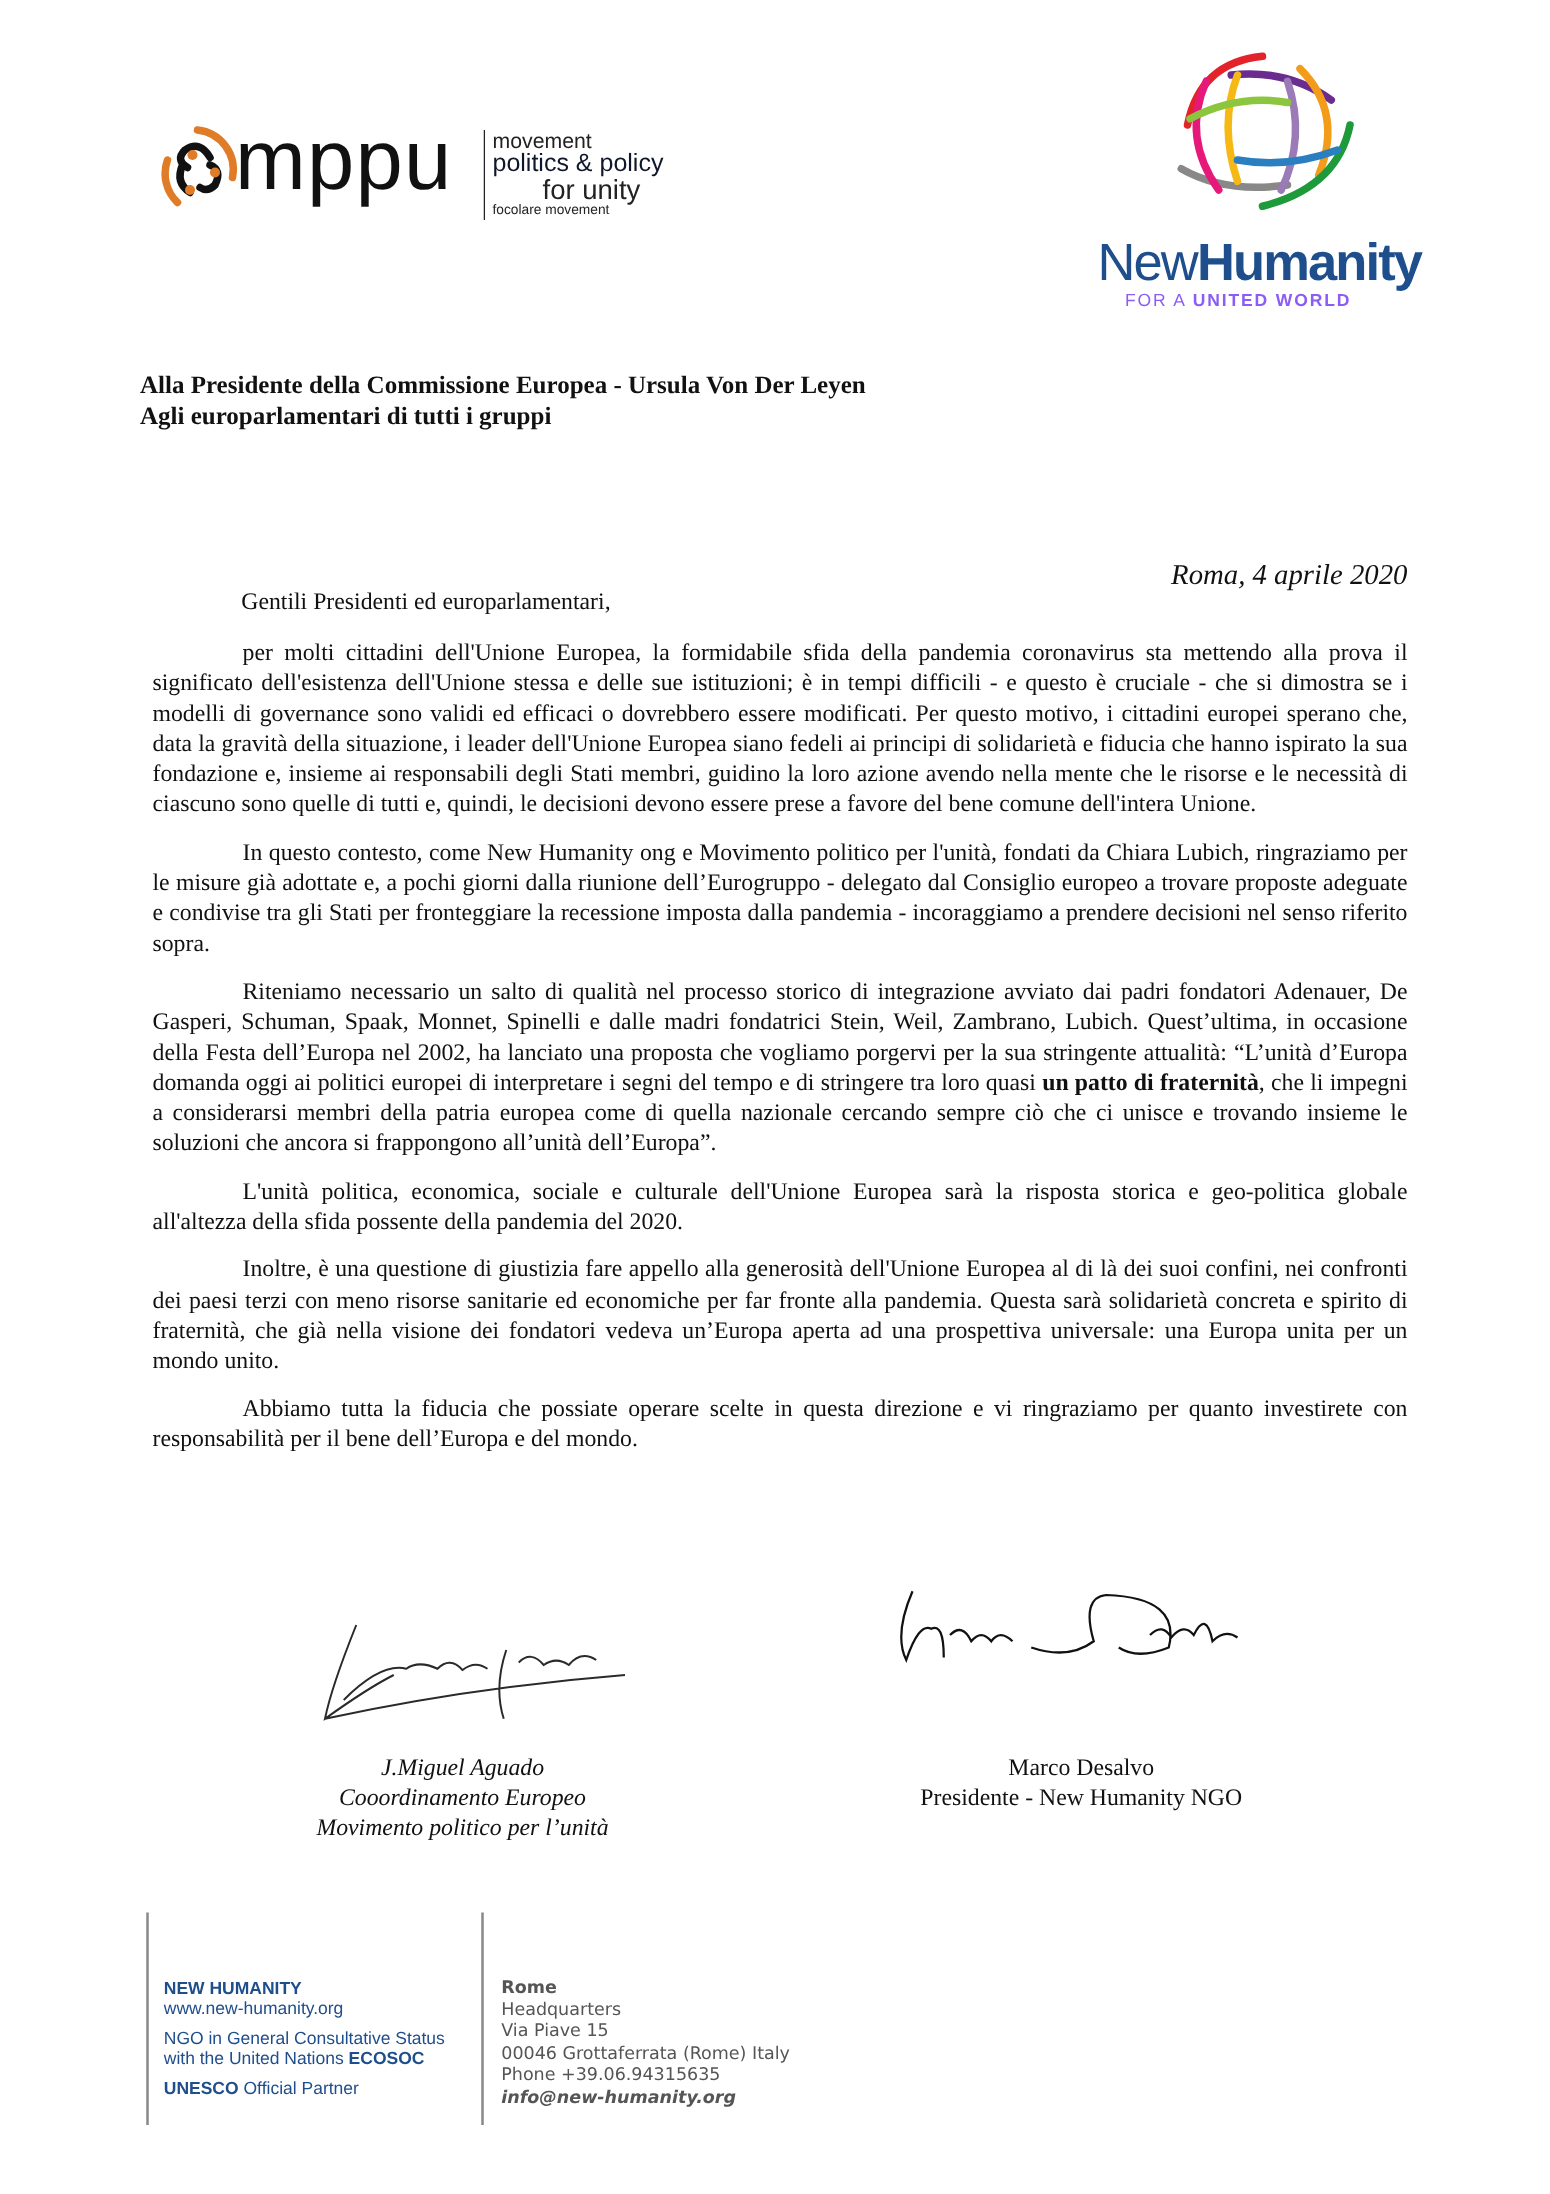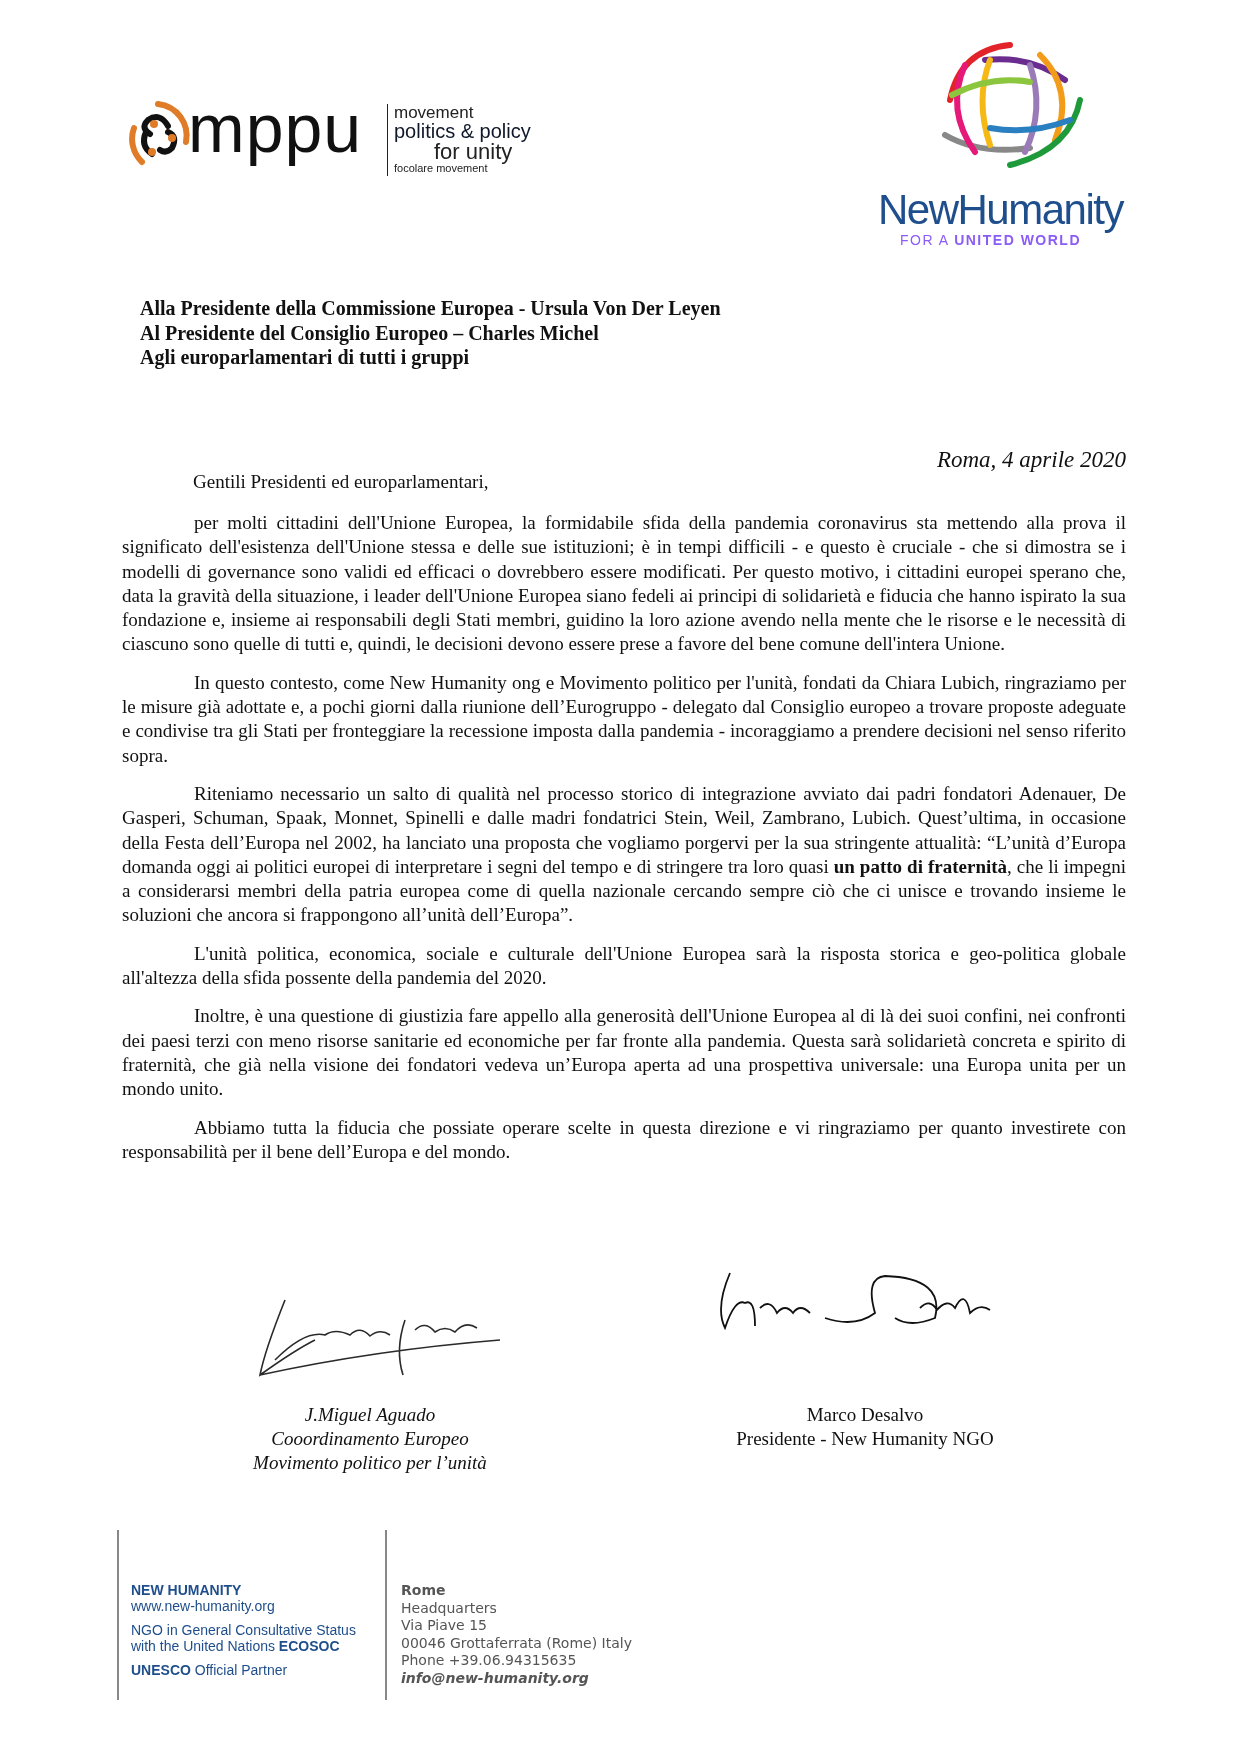--- a/index.html
+++ b/index.html
@@ -9,25 +9,25 @@
   #mppu-divider { left:387px; top:104px; width:1px; height:72px; background:#222; }
   #mppu-sub { left:394px; top:104px; font-family:"Liberation Sans", sans-serif; line-height:1; }
   #mppu-sub .l1 { font-size:17px; color:#222; }
   #mppu-sub .l2 { font-size:20px; color:#0f172a; }
   #mppu-sub .l3 { font-size:22px; color:#222;margin-left:40px; }
   #mppu-sub .l4 { font-size:11px; color:#222; }
   
   #nh-globe { left:930px; top:40px; width:160px; height:130px; }
   #nh-name { left:878px; top:188px; font-family:"Liberation Sans", sans-serif; font-size:42px; color:#1f4e8c; letter-spacing:-1.5px; line-height:44px; }
   #nh-name .thin { font-weight:normal; }
-  #nh-name .bold { font-weight:normal; }
+  #nh-name .bold { font-weight:bold; }
   #nh-tagline { left:900px; top:232px; font-family:"Liberation Sans", sans-serif; font-size:14px; color:#8b5cf6; letter-spacing:1.5px; }
   #nh-tagline b { font-weight:bold; }
   
-  #recipients { left:140px; top:296px; font-weight:bold; font-size:20px; line-height:24.5px; }
+  #recipients { left:112px; top:296px; font-weight:bold; font-size:20px; line-height:24.5px; }
   #recipients div { white-space:nowrap; }
   
   #date { right:114px; top:447px; font-style:italic; font-size:23px; }
   #salutation { left:193px; top:471px; font-size:19px; }
   
   #body { left:122px; top:511px; width:1004px; font-size:19px; line-height:24.3px; text-align:justify; }
   #body p { margin:0 0 14px 0; text-indent:72px; }
   
   .sig { position:absolute; }
   #sig-left { left:255px; top:1280px; width:275px; height:100px; }
@@ -82,21 +82,20 @@
     <path d="M100 25 Q115 70 95 112" stroke="#9b7ab8" stroke-width="6" fill="none" stroke-linecap="round"></path>
     <path d="M22 55 Q60 35 100 42" stroke="#8cc63f" stroke-width="6" fill="none" stroke-linecap="round"></path>
     <path d="M60 88 Q100 95 140 80" stroke="#2a7fc1" stroke-width="6" fill="none" stroke-linecap="round"></path>
   </svg>
 </div>
 <div id="nh-name" class="abs"><span class="thin">New</span><span class="bold">Humanity</span></div>
 <div id="nh-tagline" class="abs"><span>FOR A </span><b>UNITED WORLD</b></div>
 
 <div id="recipients" class="abs">
   <div>Alla Presidente della Commissione Europea - Ursula Von Der Leyen</div>
-  <div>Al Presidente del Consiglio Europeo – Charles Michel</div>
   <div>Agli europarlamentari di tutti i gruppi</div>
 </div>
 
 <div id="date" class="abs">Roma, 4 aprile 2020</div>
 <div id="salutation" class="abs">Gentili Presidenti ed europarlamentari,</div>
 
 <div id="body" class="abs">
   <p>per molti cittadini dell'Unione Europea, la formidabile sfida della pandemia coronavirus sta mettendo alla prova il significato dell'esistenza dell'Unione stessa e delle sue istituzioni; è in tempi difficili - e questo è cruciale - che si dimostra se i modelli di governance sono validi ed efficaci o dovrebbero essere modificati. Per questo motivo, i cittadini europei sperano che, data la gravità della situazione, i leader dell'Unione Europea siano fedeli ai principi di solidarietà e fiducia che hanno ispirato la sua fondazione e, insieme ai responsabili degli Stati membri, guidino la loro azione avendo nella mente che le risorse e le necessità di ciascuno sono quelle di tutti e, quindi, le decisioni devono essere prese a favore del bene comune dell'intera Unione.</p>
   <p>In questo contesto, come New Humanity ong e Movimento politico per l'unità, fondati da Chiara Lubich, ringraziamo per le misure già adottate e, a pochi giorni dalla riunione dell’Eurogruppo - delegato dal Consiglio europeo a trovare proposte adeguate e condivise tra gli Stati per fronteggiare la recessione imposta dalla pandemia - incoraggiamo a prendere decisioni nel senso riferito sopra.</p>
   <p><span>Riteniamo necessario un salto di qualità nel processo storico di integrazione avviato dai padri fondatori Adenauer, De Gasperi, Schuman, Spaak, Monnet, Spinelli e dalle madri fondatrici Stein, Weil, Zambrano, Lubich. Quest’ultima, in occasione della Festa dell’Europa nel 2002, ha lanciato una proposta che vogliamo porgervi per la sua stringente attualità: “L’unità d’Europa domanda oggi ai politici europei di interpretare i segni del tempo e di stringere tra loro quasi </span><b>un patto di fraternità</b><span>, che li impegni a considerarsi membri della patria europea come di quella nazionale cercando sempre ciò che ci unisce e trovando insieme le soluzioni che ancora si frappongono all’unità dell’Europa”.</span></p>

